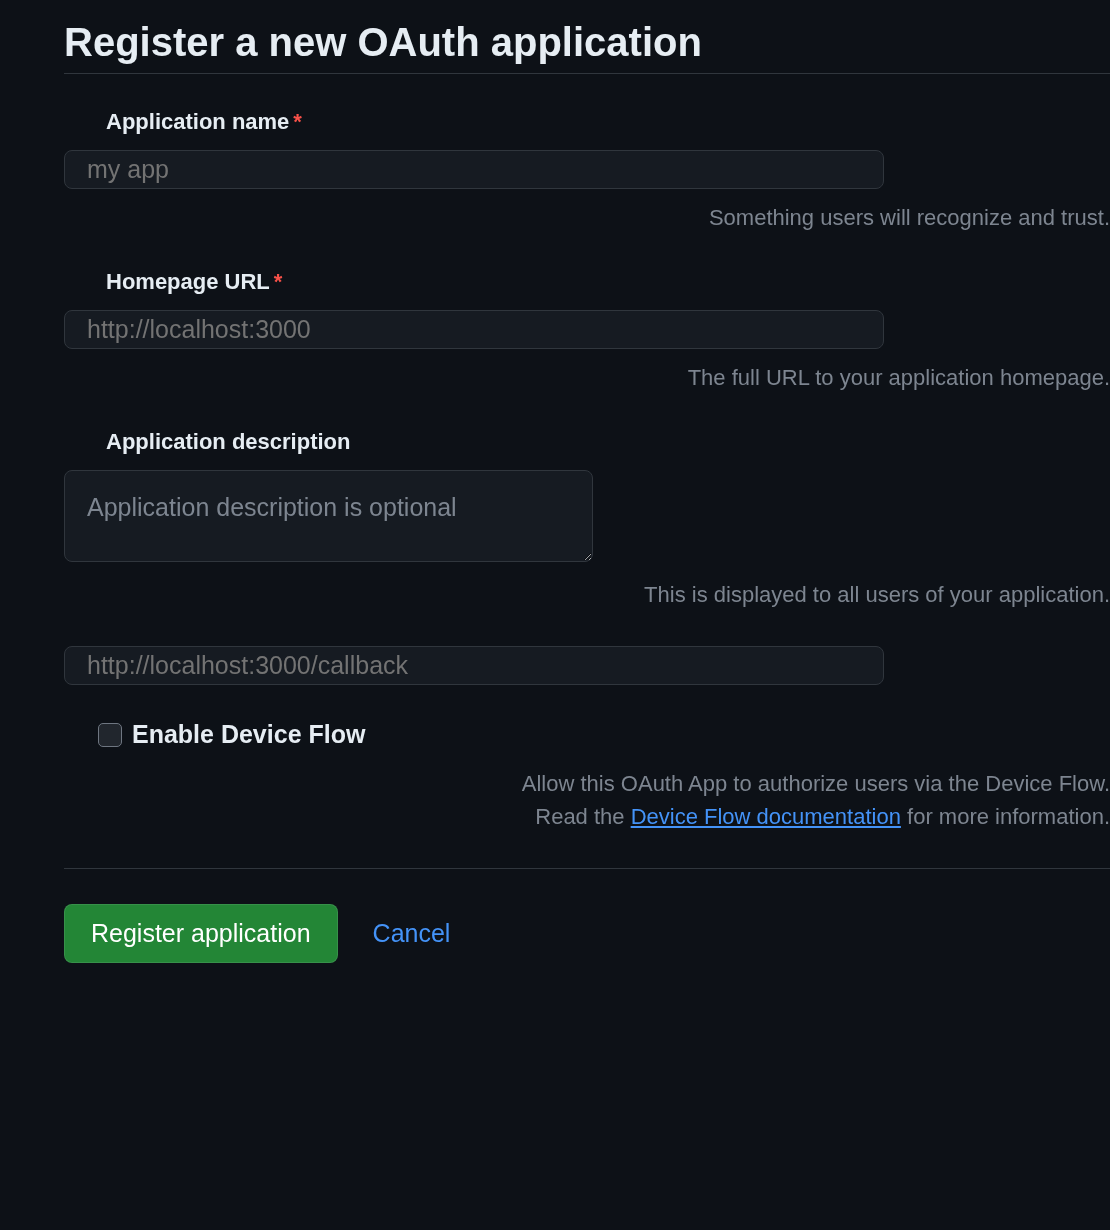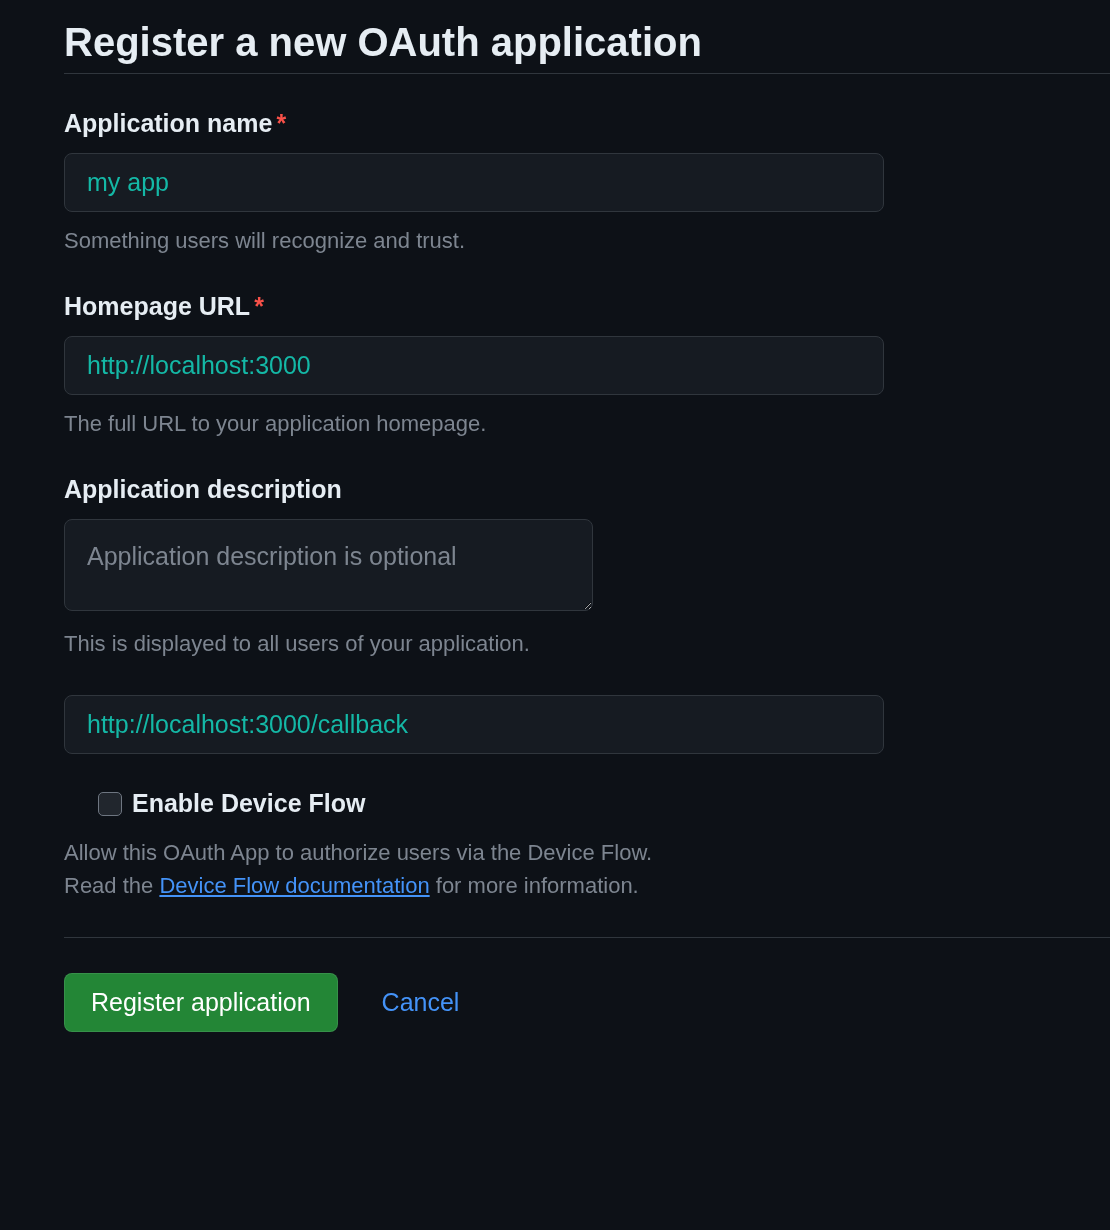--- a/index.html
+++ b/index.html
@@ -24,37 +24,38 @@
     .divider {
       border: none;
       border-top: 1px solid #30363d;
       margin-bottom: 35px;
     }
     .form-group {
       margin-bottom: 35px;
     }
     .form-label {
       display: block;
-      font-size: 25px;
+      font-size: 22px;
       font-weight: 600;
       color: #e6edf3;
       margin-bottom: 15px;
+      margin-left: 42px;
     }
     .required-asterisk {
       color: #f85149;
       margin-left: 4px;
     }
     .text-input {
       width: 820px;
       background-color: #161b22;
       border: 1px solid #30363d;
       border-radius: 8px;
-      padding: 14px 22px;
+      padding: 4px 22px;
       font-size: 25px;
-      color: #14b8a6;
+      color: #737373;
       font-family: inherit;
     }
     .text-input::placeholder {
       color: #7d8590;
     }
     .textarea-input {
       width: 529px;
       height: 92px;
       background-color: #161b22;
       border: 1px solid #30363d;
@@ -66,20 +67,21 @@
       resize: both;
     }
     .textarea-input::placeholder {
       color: #7d8590;
     }
     .help-text {
       font-size: 22px;
       color: #7d8590;
       margin-top: 12px;
       line-height: 1.5;
+      text-align: right;
     }
     .help-text-line {
       display: block;
     }
     .link {
       color: #4493f8;
       text-decoration: none;
     }
     .link-underline {
       color: #4493f8;
@@ -102,21 +104,21 @@
       cursor: pointer;
     }
     .checkbox-label {
       font-size: 25px;
       font-weight: 600;
       color: #e6edf3;
     }
     .button-row {
       display: flex;
       align-items: center;
-      gap: 44px;
+      gap: 35px;
       margin-top: 35px;
     }
     .primary-button {
       background-color: #238636;
       border: 1px solid rgba(240, 246, 252, 0.1);
       border-radius: 8px;
       padding: 14px 26px;
       font-size: 25px;
       font-weight: 500;
       color: #ffffff;

